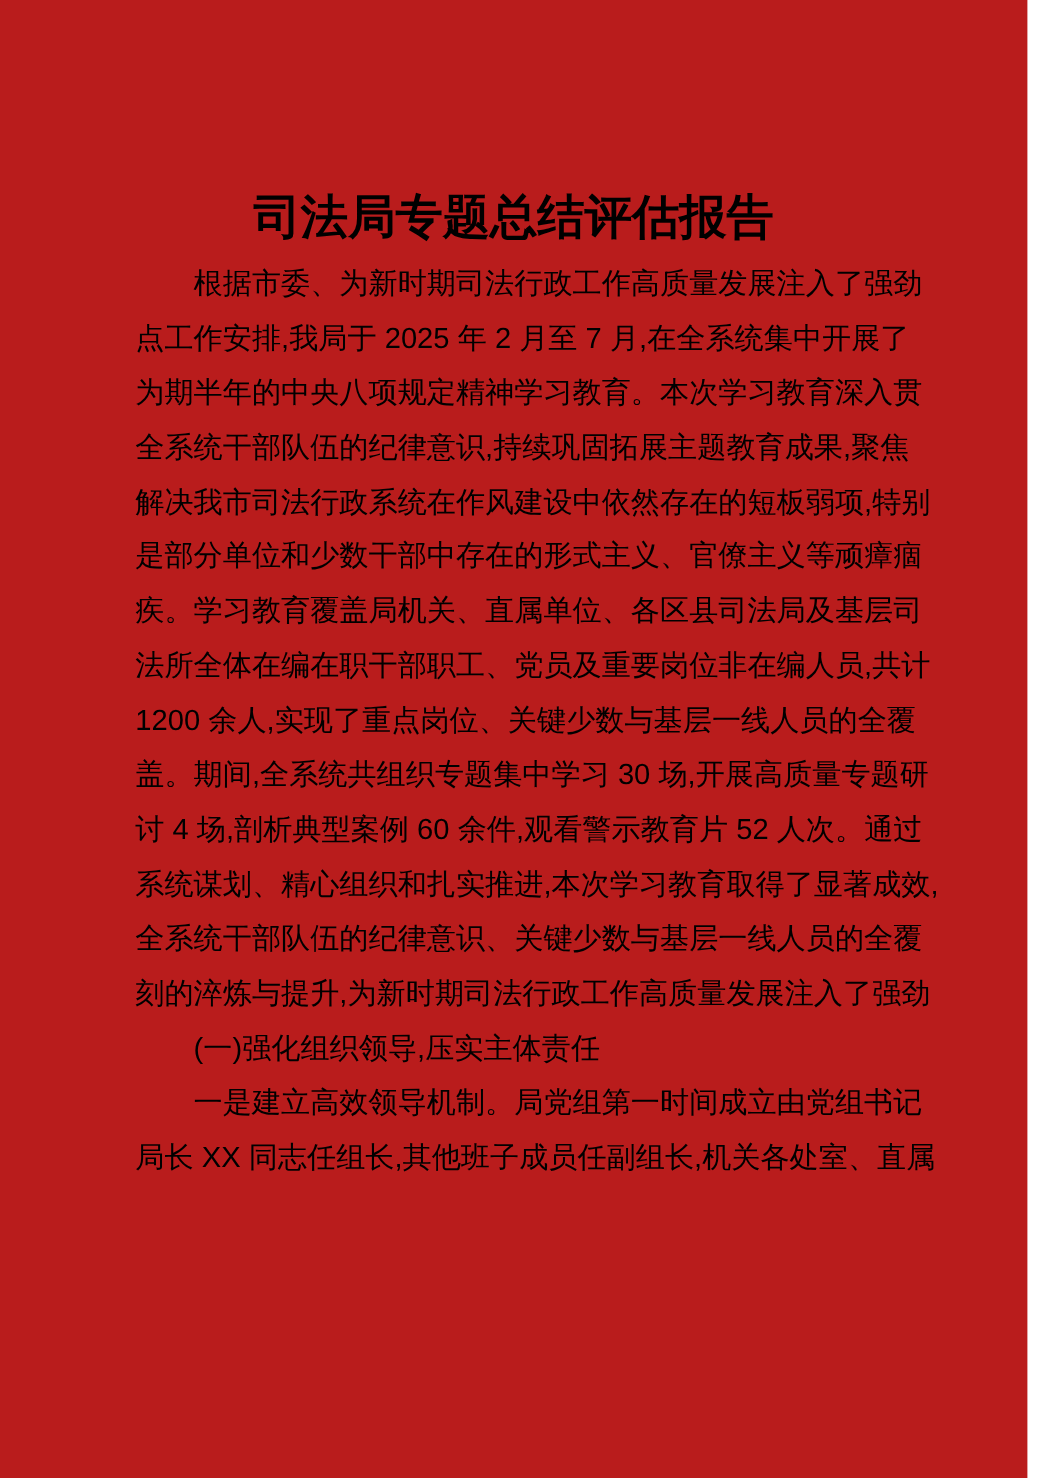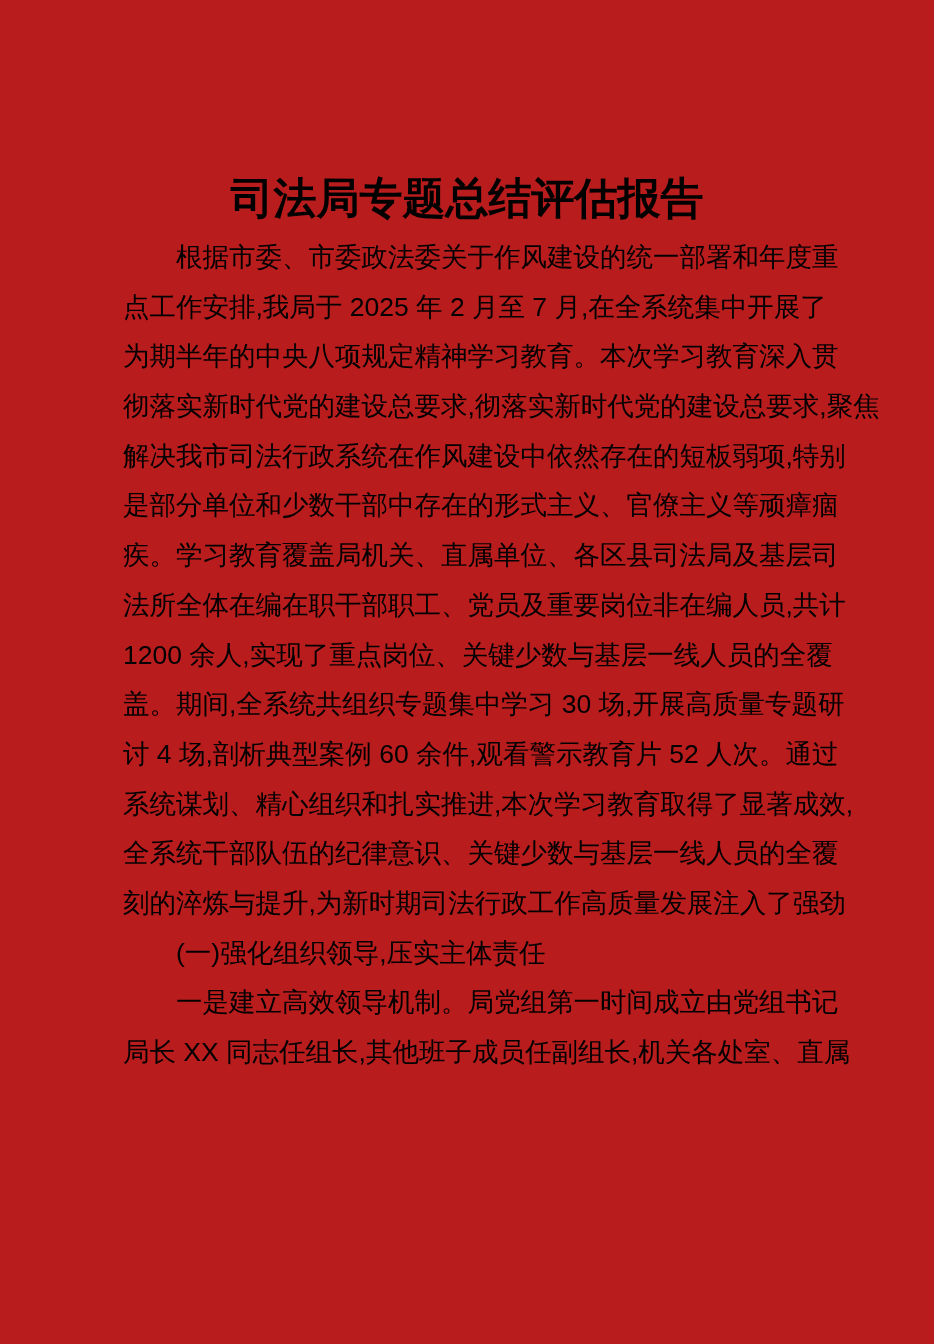--- a/index.html
+++ b/index.html
@@ -47,24 +47,24 @@
   }
 </style>
 </head>
 <body>
 
 <div class="page">
 
   <div class="doc-title">司法局专题总结评估报告</div>
 
   <div class="doc-body">
-    <div class="line indent">根据市委、市委政法委关于作风建设的统一部署和年度重</div>
+    <div class="line indent">根据市委、为新时期司法行政工作高质量发展注入了强劲</div>
     <div class="line">点工作安排,我局于 2025 年 2 月至 7 月,在全系统集中开展了</div>
     <div class="line">为期半年的中央八项规定精神学习教育。本次学习教育深入贯</div>
-    <div class="line">彻落实新时代党的建设总要求,彻落实新时代党的建设总要求,聚焦</div>
+    <div class="line">全系统干部队伍的纪律意识,持续巩固拓展主题教育成果,聚焦</div>
     <div class="line">解决我市司法行政系统在作风建设中依然存在的短板弱项,特别</div>
     <div class="line">是部分单位和少数干部中存在的形式主义、官僚主义等顽瘴痼</div>
     <div class="line">疾。学习教育覆盖局机关、直属单位、各区县司法局及基层司</div>
     <div class="line">法所全体在编在职干部职工、党员及重要岗位非在编人员,共计</div>
     <div class="line">1200 余人,实现了重点岗位、关键少数与基层一线人员的全覆</div>
     <div class="line">盖。期间,全系统共组织专题集中学习 30 场,开展高质量专题研</div>
     <div class="line">讨 4 场,剖析典型案例 60 余件,观看警示教育片 52 人次。通过</div>
     <div class="line">系统谋划、精心组织和扎实推进,本次学习教育取得了显著成效,</div>
     <div class="line">全系统干部队伍的纪律意识、关键少数与基层一线人员的全覆</div>
     <div class="line">刻的淬炼与提升,为新时期司法行政工作高质量发展注入了强劲</div>

